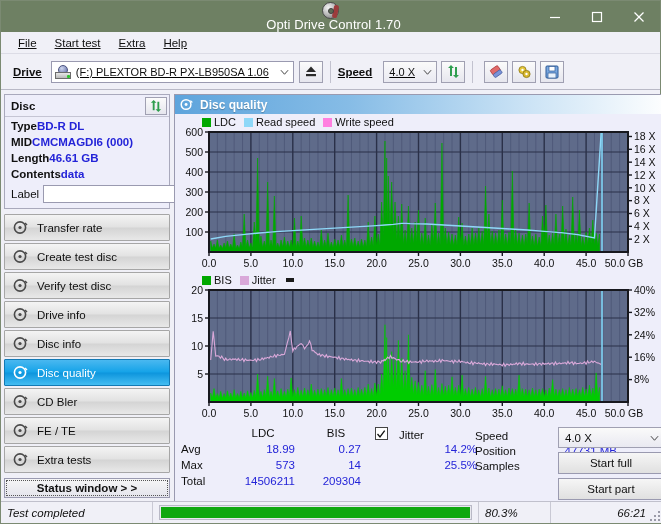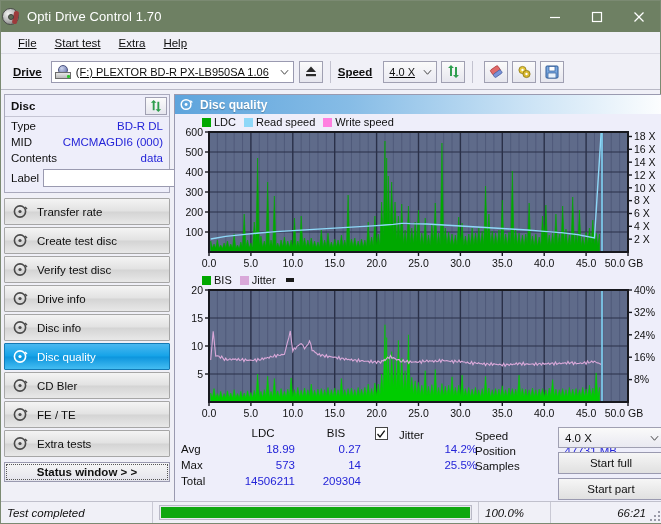--- a/index.html
+++ b/index.html
@@ -16,21 +16,23 @@
     width: 661px; height: 524px;
     background: #f0f0f7;
     border: 1px solid #7b8a72;
   }
 
   
   .titlebar {
     height: 31px;
     background: #6e8063;
     display: flex; align-items: center;
+    padding-left: 6px;
     position: relative;
+    flex-direction: column;
   }
   .title-icon {
     width: 20px; height: 20px;
     margin-right: 6px;
     position: relative;
   }
   .title-icon .disc-outer {
     position: absolute; left: 1px; top: 1px;
     width: 17px; height: 17px; border-radius: 50%;
     background: radial-gradient(circle at 35% 32%, #f2f2f2 0%, #bdbdbd 45%, #8d8d8d 75%, #6a6a6a 100%);
@@ -174,23 +176,24 @@
   }
   .disc-head-title { font-weight: bold; font-size: 11.5px; color: #101010; }
   .refresh-btn {
     width: 22px; height: 18px;
     background: linear-gradient(#fbfbfb, #e6e6ee);
     border: 1px solid #a0a0b2;
     display: flex; align-items: center; justify-content: center;
   }
   .disc-rows { padding: 2px 6px 4px 6px; }
   .disc-row {
-    display: flex; justify-content: space-between;
+    display: flex; 
     font-size: 11.5px; line-height: 15px;
     margin-bottom: 1px;
+    font-weight: bold;
   }
   .disc-key { color: #101010; }
   .disc-val { color: #2424d8; }
   .label-row {
     display: flex; align-items: center;
     margin-top: 2px;
     gap: 4px;
   }
   .label-row .lk { font-size: 11.5px; color: #101010; width: 36px; }
   .label-input {
@@ -470,20 +473,24 @@
           </div>
         </div>
         <div class="disc-rows">
           <div class="disc-row">
             <span class="disc-key">Type</span>
             <span class="disc-val">BD-R DL</span>
           </div>
           <div class="disc-row">
             <span class="disc-key">MID</span>
             <span class="disc-val">CMCMAGDI6 (000)</span>
+          </div>
+          <div class="disc-row">
+            <span class="disc-key">Length</span>
+            <span class="disc-val">46.61 GB</span>
           </div>
           <div class="disc-row">
             <span class="disc-key">Contents</span>
             <span class="disc-val">data</span>
           </div>
           <div class="label-row">
             <span class="lk">Label</span>
             <input class="label-input" type="text" value="" style="">
             <div class="label-btn">
               <svg width="15" height="15" viewBox="0 0 15 15">
@@ -903,21 +910,21 @@
     </div>
   </div>
 
   <div class="statusbar">
     <div class="sb-cell sb-msg">Test completed</div>
     <div class="sb-cell sb-prog">
       <div class="progress-outer">
         <div class="progress-inner" id="prog-inner" style="width: 100%;"></div>
       </div>
     </div>
-    <div class="sb-cell sb-pct">100.0%</div>
+    <div class="sb-cell sb-pct">80.3%</div>
     <div class="sb-cell sb-time">66:21</div>
     <div class="grip">
       <i style="right:0;bottom:0"></i>
         <i style="right:4px;bottom:0"></i>
         <i style="right:8px;bottom:0"></i>
       <i style="right:0;bottom:4px"></i>
         <i style="right:4px;bottom:4px"></i>
       <i style="right:0;bottom:8px"></i>
     </div>
   </div>

